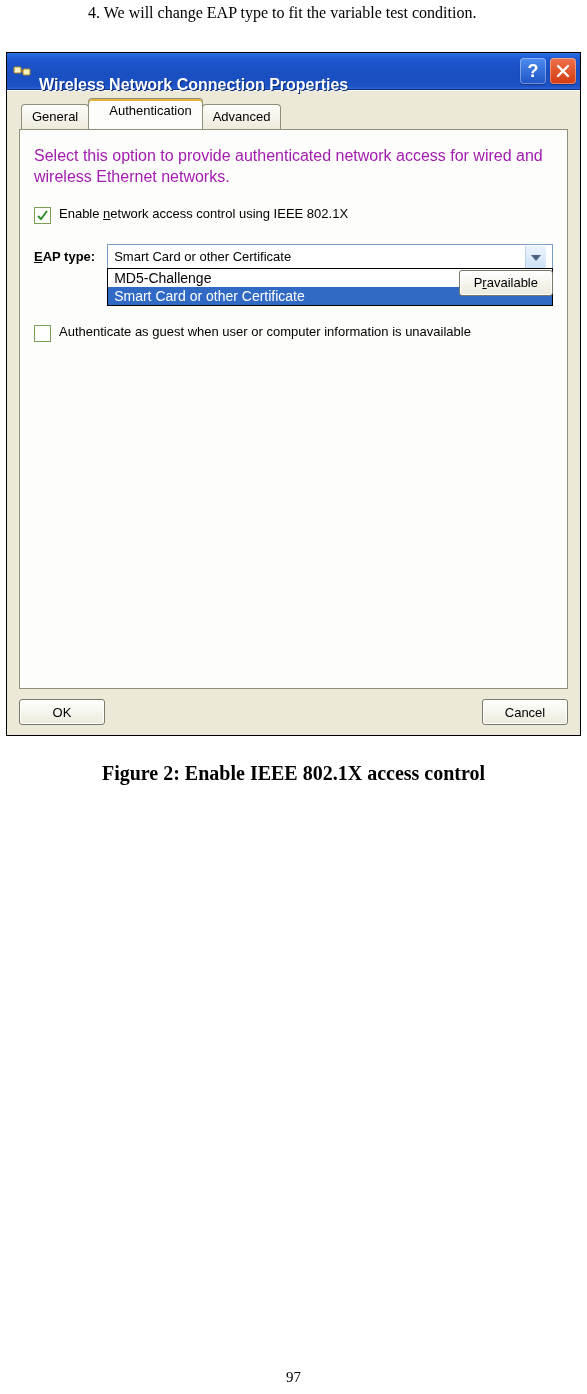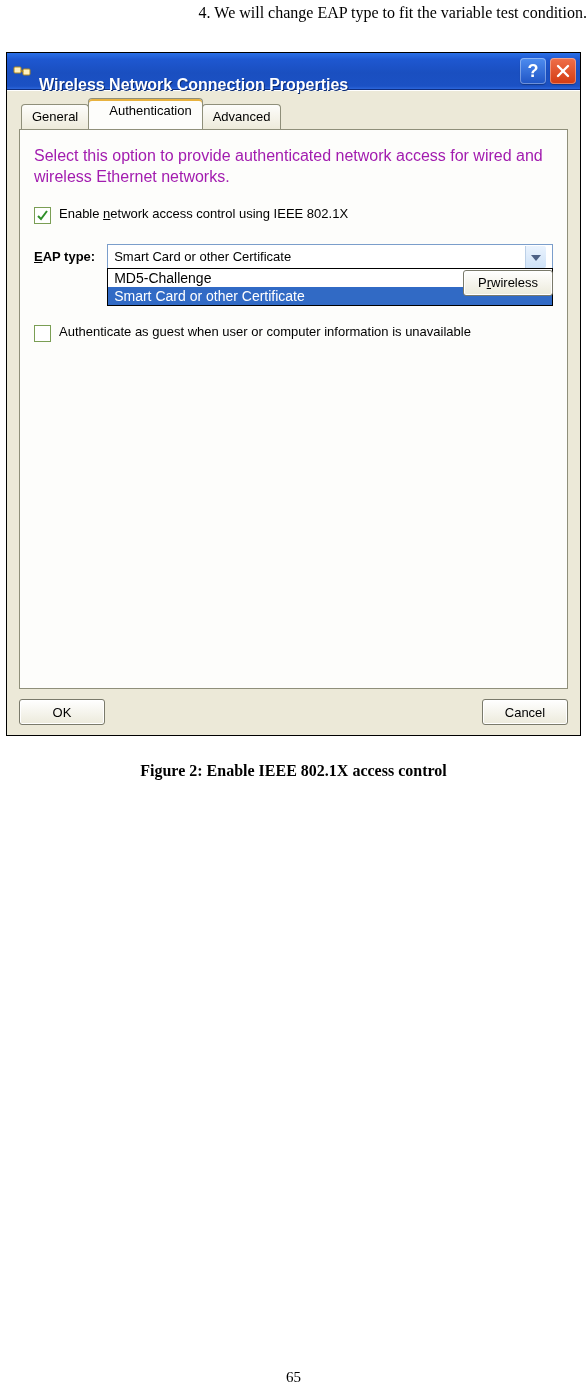--- a/index.html
+++ b/index.html
@@ -11,21 +11,21 @@
     width: 587px;
   }
   .page {
     width: 587px;
     min-height: 1394px;
     position: relative;
     box-sizing: border-box;
   }
   .instr {
     font-size: 16px;
-    text-align: right;
+    text-align: left;
     padding: 4px 0 0 88px;
   }
   .figwrap {
     margin: 30px 6px 0 6px;
     border: 1.5px solid #000;
   }
 
   
   .xp {
     font-family: Tahoma, Verdana, sans-serif;
@@ -222,21 +222,21 @@
   .bottom-btns {
     display: flex;
     justify-content: space-between;
     gap: 8px;
     margin-top: 10px;
   }
 
   .caption {
     text-align: center;
     font-weight: bold;
-    font-size: 16px;
+    font-size: 20px;
     margin-top: 26px;
   }
   .pagenum {
     position: absolute;
     bottom: 8px;
     left: 0; right: 0;
     text-align: center;
     font-size: 15px;
   }
 </style>
@@ -314,21 +314,21 @@
               </div>
               <div class="combo-list">
                 <div class="combo-item">MD5-Challenge</div>
                 <div class="combo-item sel">Smart Card or other Certificate</div>
               </div>
             </div>
           </div>
 
           <div class="props-btn-wrap">
             <button class="xp-btn props-btn">
-              <span>P</span><span class="underline-letter">r</span><span>wireless</span>
+              <span>P</span><span class="underline-letter">r</span><span>available</span>
             </button>
           </div>
 
 
           <div class="row" style="margin-top:26px;">
             <span class="chk"></span>
             <span>
               <span>Authenticate as </span><span class="underline-letter">g</span><span>uest when user or computer information is unavailable</span>
             </span>
           </div>
@@ -339,14 +339,14 @@
           <button class="xp-btn">OK</button>
           <button class="xp-btn">Cancel</button>
         </div>
 
       </div>
     </div>
   </div>
 
   <div class="caption">Figure 2: Enable IEEE 802.1X access control</div>
 
-  <div class="pagenum">65</div>
+  <div class="pagenum">97</div>
 </div>
 
 </body></html>

